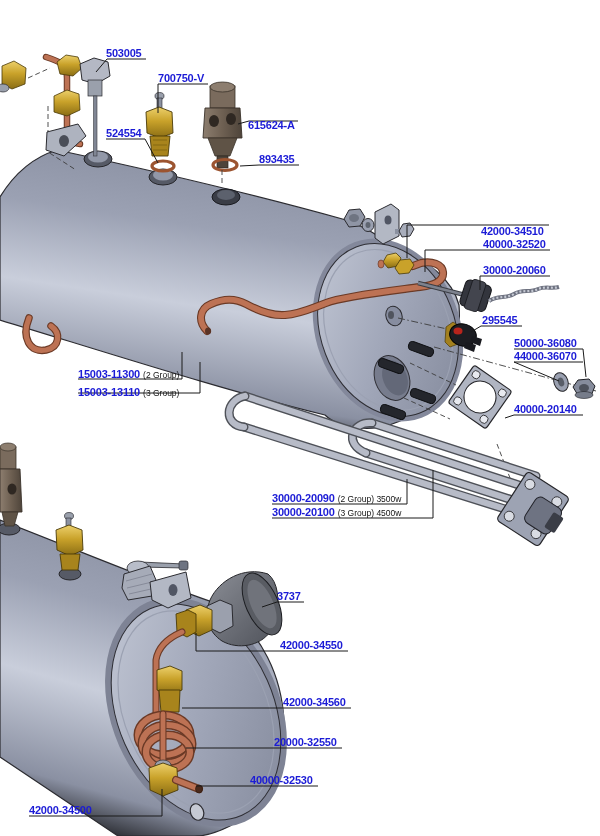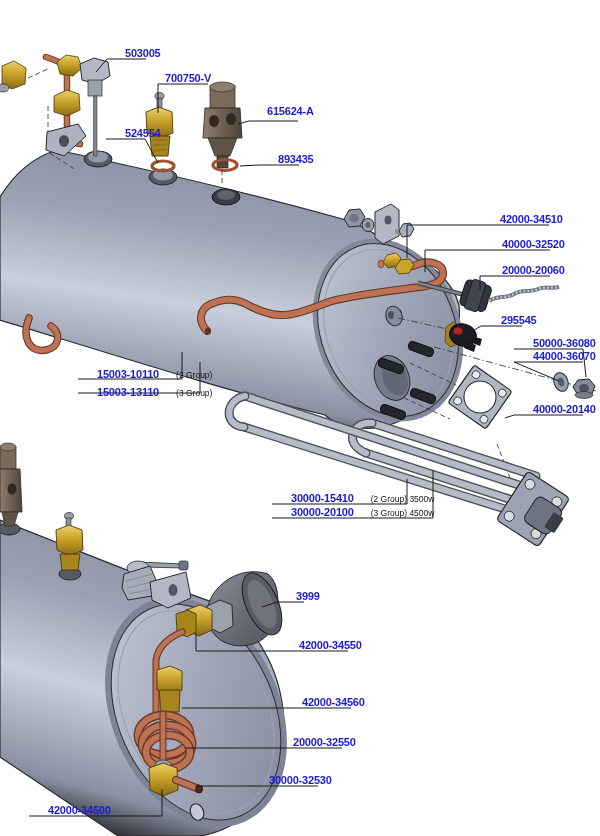--- a/index.html
+++ b/index.html
@@ -1,21 +1,21 @@
 <!DOCTYPE html>
 <html><head>
 <meta charset="utf-8">
 <style>
   html,body{margin:0;padding:0;background:#ffffff;}
   .stage{position:relative;width:600px;height:836px;background:#ffffff;overflow:hidden;
          font-family:"Liberation Sans",sans-serif;}
   .stage svg{position:absolute;left:0;top:0;}
   .lbl{position:absolute;white-space:nowrap;line-height:12px;}
-  .lbl .num{font:700 11px "Liberation Sans",sans-serif;color:#1b1bd6;letter-spacing:-.2px;cursor:pointer;margin-left:19px;}
-  .lbl .sfx{font:400 8.5px "Liberation Sans",sans-serif;color:#141414;margin-left:17px;}
+  .lbl .num{font:700 11px "Liberation Sans",sans-serif;color:#1b1bd6;letter-spacing:-.2px;cursor:pointer;}
+  .lbl .sfx{font:400 8.5px "Liberation Sans",sans-serif;color:#141414;margin-left:3px;}
   .ln{fill:none;stroke:#1a1a1a;stroke-width:1;}
   .dsh{fill:none;stroke:#3c3c3c;stroke-width:.9;stroke-dasharray:5 3;}
   .ddt{fill:none;stroke:#3c3c3c;stroke-width:.9;stroke-dasharray:7 2.5 1.5 2.5;}
   .cuo{fill:none;stroke:#6b3a26;stroke-linecap:round;}
   .cu{fill:none;stroke:#bd7254;stroke-linecap:round;}
   .tubeO{fill:none;stroke:#4e5158;stroke-width:9;stroke-linecap:round;}
   .tube{fill:none;stroke:#b7bbc7;stroke-width:6.2;stroke-linecap:round;}
 </style>
 </head>
 <body>
@@ -308,35 +308,35 @@
     <path class="ln" d="M196,633 V651 H348"></path>
     <path class="ln" d="M182,708 H351"></path>
     <path class="ln" d="M186,748 H342"></path>
     <path class="ln" d="M196,786 H318"></path>
     <path class="ln" d="M162,789 V816 H29"></path>
   </g>
 </svg>
 
 <div>
   <div class="lbl" style="left:106px;top:46px"><span class="num">503005</span><span class="sfx"></span></div>
-  <div class="lbl" style="left:146px;top:71px"><span class="num">700750-V</span><span class="sfx"></span></div>
-  <div class="lbl" style="left:248px;top:104px"><span class="num">615624-A</span><span class="sfx"></span></div>
+  <div class="lbl" style="left:158px;top:71px"><span class="num">700750-V</span><span class="sfx"></span></div>
+  <div class="lbl" style="left:248px;top:118px"><span class="num">615624-A</span><span class="sfx"></span></div>
   <div class="lbl" style="left:106px;top:126px"><span class="num">524554</span><span class="sfx"></span></div>
   <div class="lbl" style="left:259px;top:152px"><span class="num">893435</span><span class="sfx"></span></div>
-  <div class="lbl" style="left:481px;top:212px"><span class="num">42000-34510</span><span class="sfx"></span></div>
+  <div class="lbl" style="left:481px;top:224px"><span class="num">42000-34510</span><span class="sfx"></span></div>
   <div class="lbl" style="left:483px;top:237px"><span class="num">40000-32520</span><span class="sfx"></span></div>
-  <div class="lbl" style="left:483px;top:263px"><span class="num">20000-20060</span><span class="sfx"></span></div>
+  <div class="lbl" style="left:483px;top:263px"><span class="num">30000-20060</span><span class="sfx"></span></div>
   <div class="lbl" style="left:482px;top:313px"><span class="num">295545</span><span class="sfx"></span></div>
   <div class="lbl" style="left:514px;top:336px"><span class="num">50000-36080</span><span class="sfx"></span></div>
   <div class="lbl" style="left:514px;top:349px"><span class="num">44000-36070</span><span class="sfx"></span></div>
   <div class="lbl" style="left:514px;top:402px"><span class="num">40000-20140</span><span class="sfx"></span></div>
-  <div class="lbl" style="left:78px;top:367px"><span class="num">15003-10110</span><span class="sfx">(2 Group)</span></div>
+  <div class="lbl" style="left:78px;top:367px"><span class="num">15003-11300</span><span class="sfx">(2 Group)</span></div>
   <div class="lbl" style="left:78px;top:385px"><span class="num">15003-13110</span><span class="sfx">(3 Group)</span></div>
-  <div class="lbl" style="left:272px;top:491px"><span class="num">30000-15410</span><span class="sfx">(2 Group) 3500w</span></div>
+  <div class="lbl" style="left:272px;top:491px"><span class="num">30000-20090</span><span class="sfx">(2 Group) 3500w</span></div>
   <div class="lbl" style="left:272px;top:505px"><span class="num">30000-20100</span><span class="sfx">(3 Group) 4500w</span></div>
-  <div class="lbl" style="left:277px;top:589px"><span class="num">3999</span><span class="sfx"></span></div>
+  <div class="lbl" style="left:277px;top:589px"><span class="num">3737</span><span class="sfx"></span></div>
   <div class="lbl" style="left:280px;top:638px"><span class="num">42000-34550</span><span class="sfx"></span></div>
   <div class="lbl" style="left:283px;top:695px"><span class="num">42000-34560</span><span class="sfx"></span></div>
   <div class="lbl" style="left:274px;top:735px"><span class="num">20000-32550</span><span class="sfx"></span></div>
-  <div class="lbl" style="left:250px;top:773px"><span class="num">30000-32530</span><span class="sfx"></span></div>
+  <div class="lbl" style="left:250px;top:773px"><span class="num">40000-32530</span><span class="sfx"></span></div>
   <div class="lbl" style="left:29px;top:803px"><span class="num">42000-34500</span><span class="sfx"></span></div>
 </div>
 </div>
 
 </body></html>

